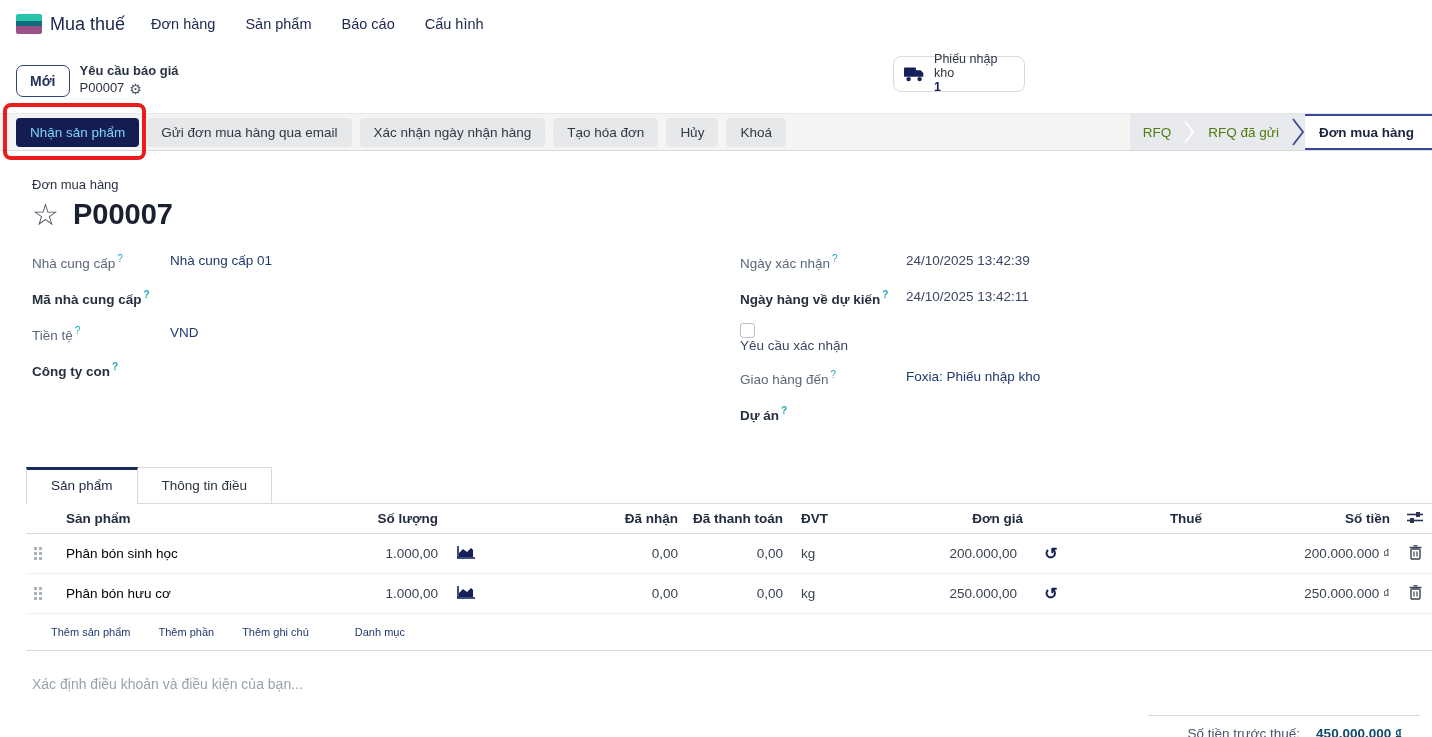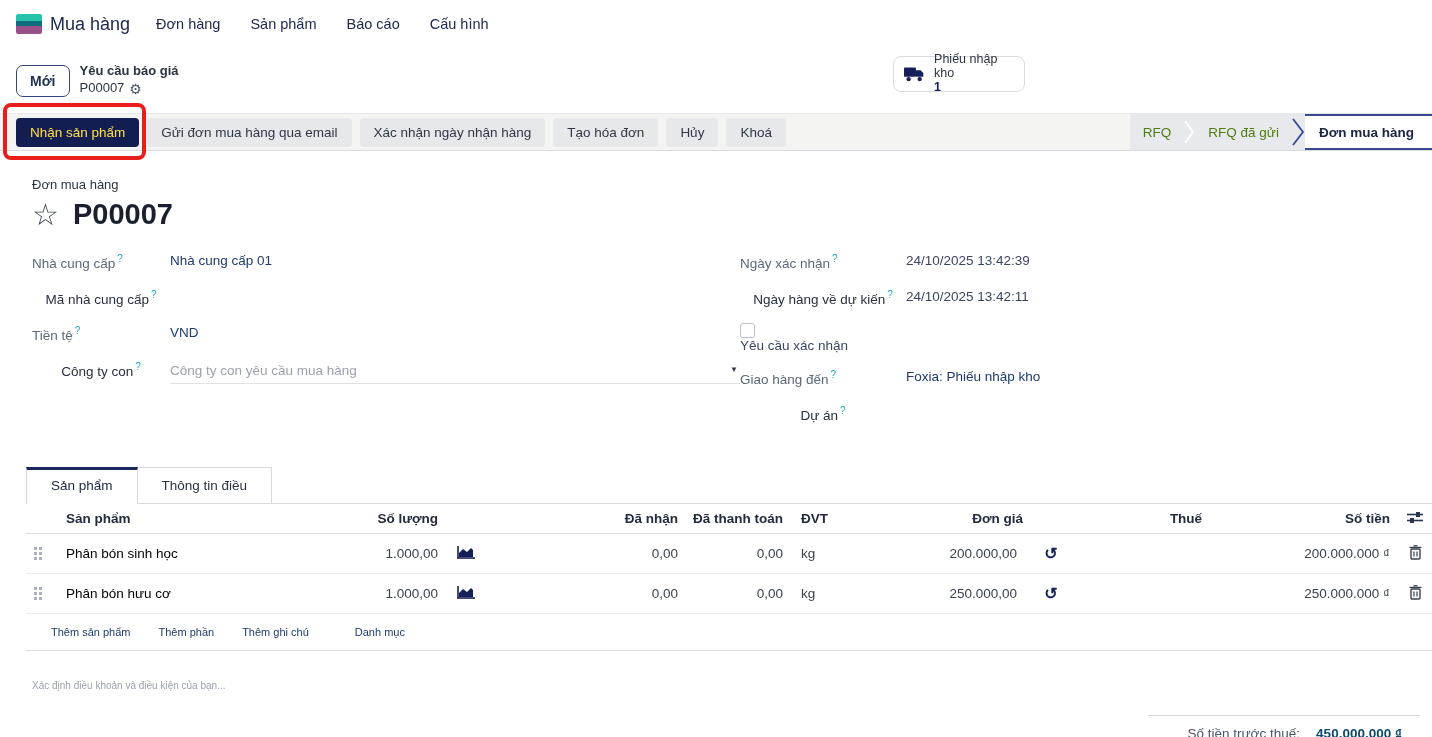--- a/index.html
+++ b/index.html
@@ -26,21 +26,21 @@
   .smart-btn { position:absolute; left:893px; top:8px; width:132px; height:36px; border:1px solid #d9dbdf;
     border-radius:8px; background:#fff; display:flex; align-items:center; gap:8px; padding:0 10px; cursor:pointer; }
   .smart-txt { line-height:1.1; }
   .smart-label { font-size:12.5px; color:#2b3342; }
   .smart-count { font-size:12.5px; font-weight:700; color:#15205b; }
 
   
   .action-bar { position:relative; height:38px; background:#f4f4f3; border-top:1px solid #e6e7e9;
     border-bottom:1px solid #d8dadd; display:flex; align-items:center; padding-left:16px; gap:8px; }
   .btn { font-size:13.5px; border:none; border-radius:4px; padding:7px 14px; cursor:pointer; white-space:nowrap; }
-  .btn-primary { background:#131d52; color:#fde047; }
+  .btn-primary { background:#131d52; color:#7dd3fc; }
   .btn-secondary { background:#e6e8ea; color:#2f3846; }
   .red-box { position:absolute; left:3px; top:-11px; width:143px; height:57px; border:4px solid #ea1d1d;
     border-radius:8px; pointer-events:none; z-index:5; }
 
   .statusbar { position:absolute; right:0; top:0; bottom:0; background:#e8e9ec; display:flex; align-items:stretch; }
   .status-step { display:flex; align-items:center; padding:0 13px; font-size:13.5px; color:#4d7c0f; cursor:pointer; }
   .chev { align-self:center; }
   .status-active { display:flex; align-items:center; background:#fff; border-top:2px solid #3a4894;
     border-bottom:2px solid #3a4894; padding:0 18px 0 14px; font-size:13.5px; font-weight:700; color:#1b2540; cursor:pointer; }
 
@@ -51,21 +51,21 @@
   .doc-title { display:flex; align-items:center; gap:14px; }
   .star { font-size:30px; color:#3f4a5a; line-height:1; cursor:pointer; }
   .doc-name { font-size:29px; font-weight:700; color:#1a2030; }
 
   .fields { display:flex; padding:22px 32px 0; }
   .fcol-left { width:708px; }
   .fcol-right { flex:1; }
   .frow { display:flex; margin-bottom:16px; min-height:20px; }
   .flabel { width:138px; font-size:13.5px; color:#5c6878; flex-shrink:0; }
   .flabel-r { width:166px; }
-  .flabel.bold { color:#26303f; font-weight:400;text-align:center; }
+  .flabel.bold { color:#26303f; font-weight:700; }
   .help { color:#1fa8b8; font-size:10px; vertical-align:super; margin-left:2px; }
   .fvalue { font-size:13.5px; color:#3a4662; }
   .fvalue.link { color:#1e3a6e; cursor:pointer; }
   .company-wrap { flex:1; position:relative; border-bottom:1px solid #e0e2e6; padding-bottom:4px; }
   .company-input { width:100%; border:none; outline:none; font-size:13.5px; color:#3a4662;
     font-family:"Liberation Sans",sans-serif; background:transparent; }
   .company-input::placeholder { color:#9aa2ae; }
   .caret { position:absolute; right:2px; top:4px; font-size:8px; color:#2f3846; cursor:pointer; }
   .checkbox { width:15px; height:15px; border:1px solid #b9c0ca; border-radius:3px; background:#fff;
     display:inline-block; margin-right:10px; cursor:pointer; flex-shrink:0; }
@@ -93,41 +93,41 @@
   .drag i { background:#aab2bd; }
   .icon-btn { background:none; border:none; cursor:pointer; padding:0; display:inline-flex; align-items:center; justify-content:center; }
   .hist { color:#15205b; font-size:16px; font-weight:700; cursor:pointer; }
   .links-row { display:flex; gap:28px; padding:12px 0 12px 25px; border-bottom:1px solid #d8dadd; }
   .tlink { color:#1e3a6e; font-size:11px; cursor:pointer; }
   .tlink.catalog { margin-left:18px; }
 
   
   .bottom { display:flex; padding:16px 12px 0 32px; }
   .notes { flex:1; padding-top:8px; }
-  .notes-input { width:430px; border:none; outline:none; font-size:10px; font-family:"Liberation Sans",sans-serif; }
+  .notes-input { width:430px; border:none; outline:none; font-size:14px; font-family:"Liberation Sans",sans-serif; }
   .notes-input::placeholder { color:#9aa2ae; }
   .totals { width:272px; border-top:1px solid #d8dadd; border-bottom:1px solid #d8dadd; padding:10px 2px 12px;margin-top:48px; }
   .tot-row { display:flex; justify-content:flex-end; align-items:baseline; margin-bottom:8px; }
   .tot-label { font-size:13.5px; color:#49556b; }
   .tot-value { font-size:13.5px; font-weight:700; color:#0c4a6e; min-width:118px; text-align:center; }
   .tot-row.grand .tot-label { font-size:14.5px; }
   .tot-row.grand .tot-value { font-size:19px; }
 </style>
 </head>
 <body>
 
 <div class="screen">
 
   <div class="topnav">
     <div class="logo">
         <div class="s1"></div>
         <div class="s2"></div>
         <div class="s3"></div>
       </div>
-    <div class="app-title">Mua hàng</div>
+    <div class="app-title">Mua thuế</div>
     <div class="menu">
       <div class="menu-item">Đơn hàng</div>
       <div class="menu-item">Sản phẩm</div>
       <div class="menu-item">Báo cáo</div>
       <div class="menu-item">Cấu hình</div>
     </div>
   </div>
 
   <div class="control-row">
     <button class="btn-new">Mới</button>
@@ -192,24 +192,20 @@
         <div class="frow">
           <div class="flabel bold"><span>Mã nhà cung cấp</span><span class="help">?</span></div>
           <div class="fvalue"></div>
         </div>
         <div class="frow">
           <div class="flabel"><span>Tiền tệ</span><span class="help">?</span></div>
           <div class="fvalue link">VND</div>
         </div>
         <div class="frow">
           <div class="flabel bold"><span>Công ty con</span><span class="help">?</span></div>
-          <div class="company-wrap">
-            <input class="company-input" placeholder="Công ty con yêu cầu mua hàng" style="">
-            <span class="caret">▼</span>
-          </div>
         </div>
       </div>
 
       <div class="fcol-right">
         <div class="frow">
           <div class="flabel flabel-r"><span>Ngày xác nhận</span><span class="help">?</span></div>
           <div class="fvalue">24/10/2025 13:42:39</div>
         </div>
         <div class="frow" style="margin-bottom:10px;">
           <div class="flabel flabel-r bold"><span>Ngày hàng về dự kiến</span><span class="help">?</span></div>

